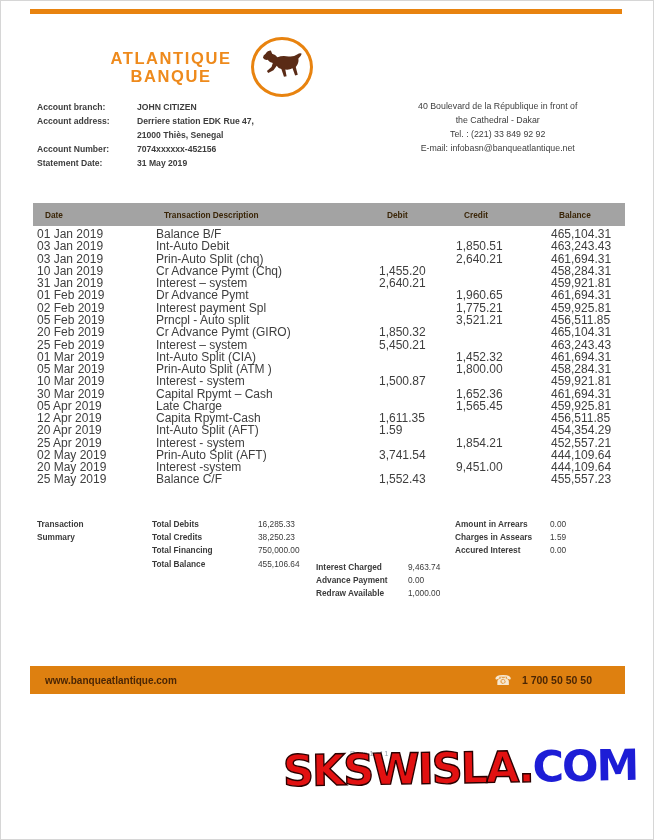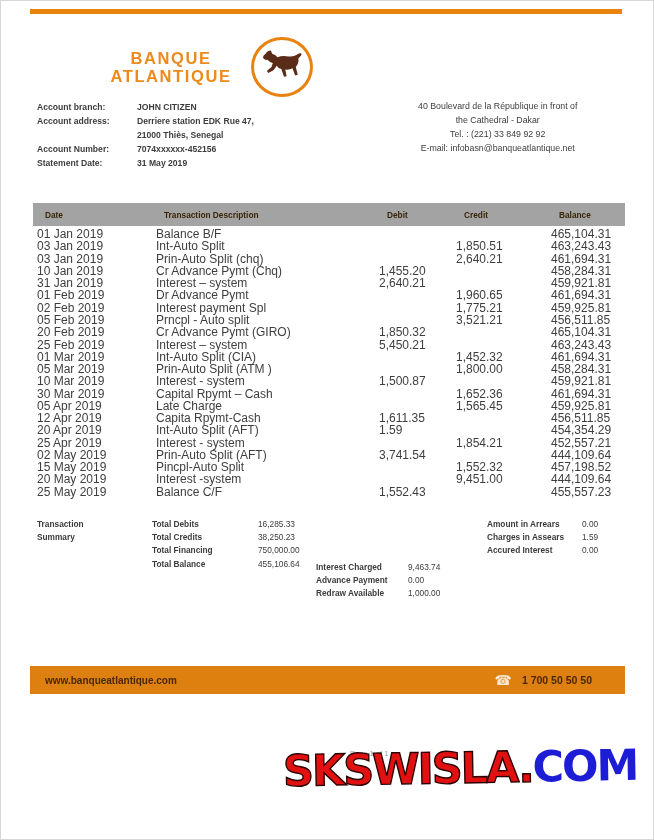--- a/index.html
+++ b/index.html
@@ -40,21 +40,21 @@
   .txn-row {
     display:grid; grid-template-columns:119px 223px 77px 95px 1fr;
     height:12.27px; align-items:center; font-size:12px; color:#3E3E3E;
   }
 
   
   .sum-title { position:absolute; left:37px; top:518px; font-size:8.3px; font-weight:bold; color:#3b3b3b; line-height:13.2px; }
   .sum-group { position:absolute; top:518px; font-size:8.3px; color:#3b3b3b; line-height:13.2px; }
   .sum-g0 { left:152px; } .sum-g1 { left:316px;margin-top:43px; } .sum-g2 { left:455px; }
   .sum-label { display:inline-block; font-weight:bold; }
-  .sum-g0 .sum-label { width:106px; } .sum-g1 .sum-label { width:92px; } .sum-g2 .sum-label { width:95px;margin-left:32px; }
+  .sum-g0 .sum-label { width:106px; } .sum-g1 .sum-label { width:92px; } .sum-g2 .sum-label { width:95px; }
   .sum-row { white-space:nowrap; }
 
   
   .footer-bar {
     position:absolute; left:30px; top:666px; width:595px; height:28px; background:#DE8010;
     display:flex; align-items:center; color:#4B2605; font-weight:bold;
   }
   .footer-site { margin-left:15px; font-size:10px; }
   .footer-right { margin-left:auto; margin-right:33px; display:flex; align-items:center; gap:10px; }
   .phone-icon { color:#F6E8D2; font-size:14px; font-weight:normal; line-height:1; }
@@ -72,22 +72,22 @@
   .wm-blue { color:#1D1DD6; }
 </style>
 </head>
 <body>
 
 <div class="page">
 
   <div class="top-rule"></div>
 
   <div class="logo-text">
+    <div>ATLANTIQUE</div>
     <div>BANQUE</div>
-    <div>ATLANTIQUE</div>
   </div>
   <div class="logo-emblem">
     <span>
       <svg width="42" height="36" viewBox="0 0 64 50">
         <path fill="#5A2B16" d="M3,14 Q3,10 7,8 Q10,3 15,3 L17,8 Q22,9 25,13 Q33,10 42,12 Q50,13 55,9 Q60,6 62,8 Q61,12 57,15 Q58,22 53,28 L56,40 L52,41 L48,30 Q43,33 37,32 L39,42 L35,43 L31,31 Q26,30 24,26 L19,33 L11,37 L9,34 L16,28 L18,22 Q13,21 10,17 Q5,18 3,14 Z"></path>
       </svg>
     </span>
   </div>
 
   <div class="account-block">
@@ -127,21 +127,21 @@
     <div class="txn-row">
       <div>01 Jan 2019</div>
       <div>Balance B/F</div>
       <div></div>
       <div></div>
       <div>465,104.31</div>
     </div>
 
     <div class="txn-row">
       <div>03 Jan 2019</div>
-      <div>Int-Auto Split</div>
+      <div>Int-Auto Debit</div>
       <div></div>
       <div>1,850.51</div>
       <div>463,243.43</div>
     </div>
 
     <div class="txn-row">
       <div>03 Jan 2019</div>
       <div>Prin-Auto Split (chq)</div>
       <div></div>
       <div>2,640.21</div>
@@ -269,27 +269,20 @@
     </div>
 
     <div class="txn-row">
       <div>02 May 2019</div>
       <div>Prin-Auto Split (AFT)</div>
       <div>3,741.54</div>
       <div></div>
       <div>444,109.64</div>
     </div>
 
-    <div class="txn-row">
-      <div>15 May 2019</div>
-      <div>Pincpl-Auto Split</div>
-      <div></div>
-      <div>1,552.32</div>
-      <div>457,198.52</div>
-    </div>
 
     <div class="txn-row">
       <div>20 May 2019</div>
       <div>Interest -system</div>
       <div></div>
       <div>9,451.00</div>
       <div>444,109.64</div>
     </div>
 
     <div class="txn-row">

